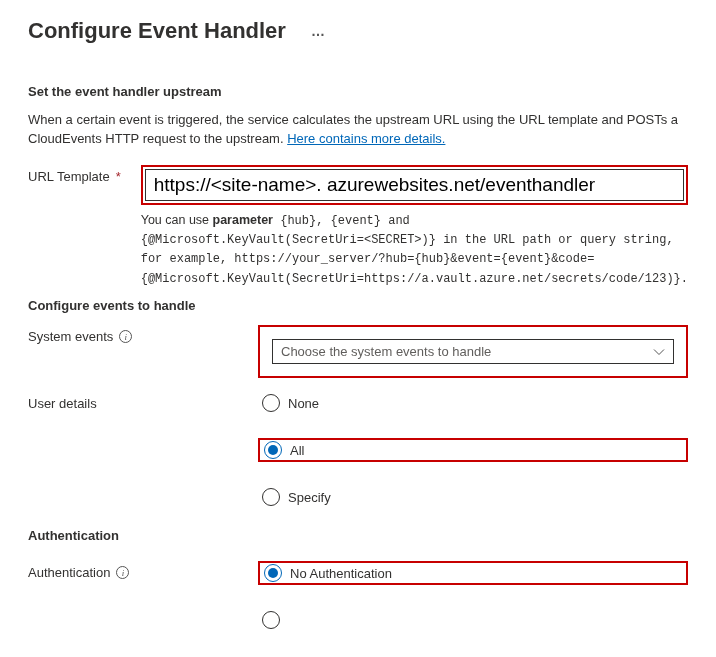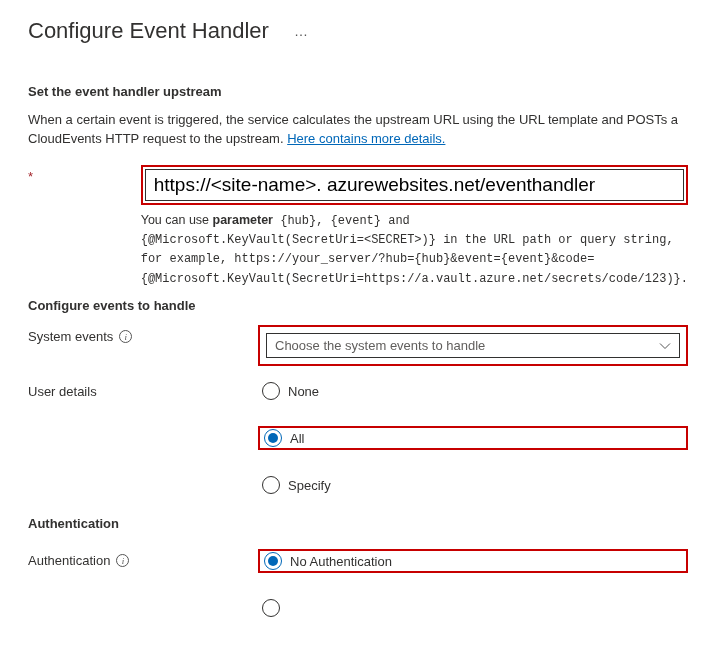--- a/index.html
+++ b/index.html
@@ -6,21 +6,21 @@
     body {
       font-family: "Segoe UI", Tahoma, Geneva, sans-serif;
       background: #fff;
       color: #323130;
       padding: 18px 28px;
       font-size: 13px;
       width: 716px;
     }
     .page-title {
       font-size: 22px;
-      font-weight: 400;
+      font-weight: 700;
       margin-bottom: 40px;
       display: flex;
       align-items: center;
       gap: 25px;
     }
     .more-dots { font-size: 14px; color: #555; cursor: pointer; }
     .section-title { font-weight: 600; font-size: 13px; margin: 8px 0 12px; }
     .intro { font-size: 13px; line-height: 1.45; margin-bottom: 16px; }
     .intro a { color: #0067b8; text-decoration: underline; }
     .row { display: flex; align-items: flex-start; margin-bottom: 10px; }
@@ -52,21 +52,21 @@
       border: 1px solid #555;
       border-radius: 50%;
       align-items: center; justify-content: center;
       font-size: 9px;
       color: #555;
       font-style: italic;
       font-family: Georgia, serif;
     }
     .dropdown-box {
       border: 2px solid #c70000;
-      padding: 6px;
+      padding: 12px;
     }
     .dropdown {
       border: 1px solid #323130;
       padding: 4px 8px;
       font-size: 13px;
       display: flex;
       justify-content: space-between;
       align-items: center;
       color: #605e5c;
       background: #fff;
@@ -112,20 +112,21 @@
 </div>
 
 <div class="section-title">Set the event handler upstream</div>
 
 <p class="intro">
   <span>When a certain event is triggered, the service calculates the upstream URL using the URL template and POSTs a CloudEvents HTTP request to the upstream. </span><a href="#">Here contains more details.</a>
 </p>
 
 <div class="row">
   <div class="label-col">
+    <span>URL Template</span>
     <span class="req">*</span>
   </div>
   <div class="field-col">
     <div class="url-box">
       <input type="text" class="url-input" value="https://&lt;site-name&gt;. azurewebsites.net/eventhandler" style="">
     </div>
     <div class="help"><span>You can use </span><b>parameter</b><span class="mono"> {hub}, {event} and</span>
 <span class="mono">{@Microsoft.KeyVault(SecretUri=&lt;SECRET&gt;)} in the URL path or query string,</span>
 <span class="mono">for example, https://your_server/?hub={hub}&amp;event={event}&amp;code=</span>
 <span class="mono">{@Microsoft.KeyVault(SecretUri=https://a.vault.azure.net/secrets/code/123)}.</span></div>

